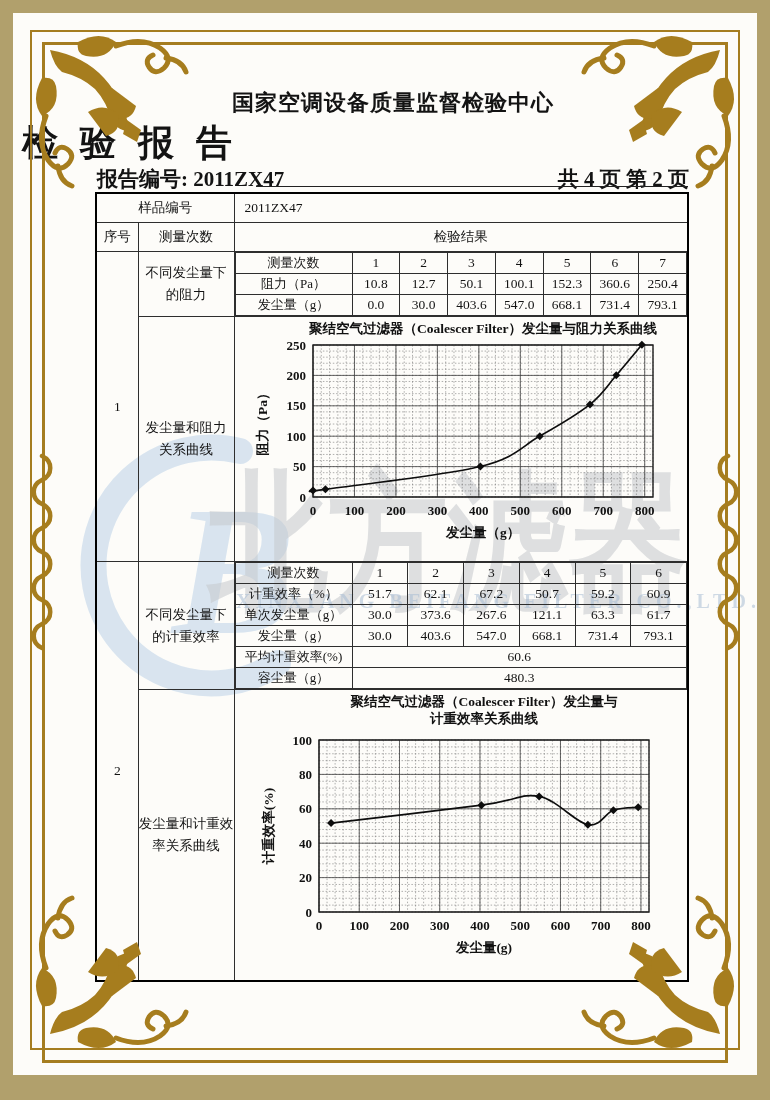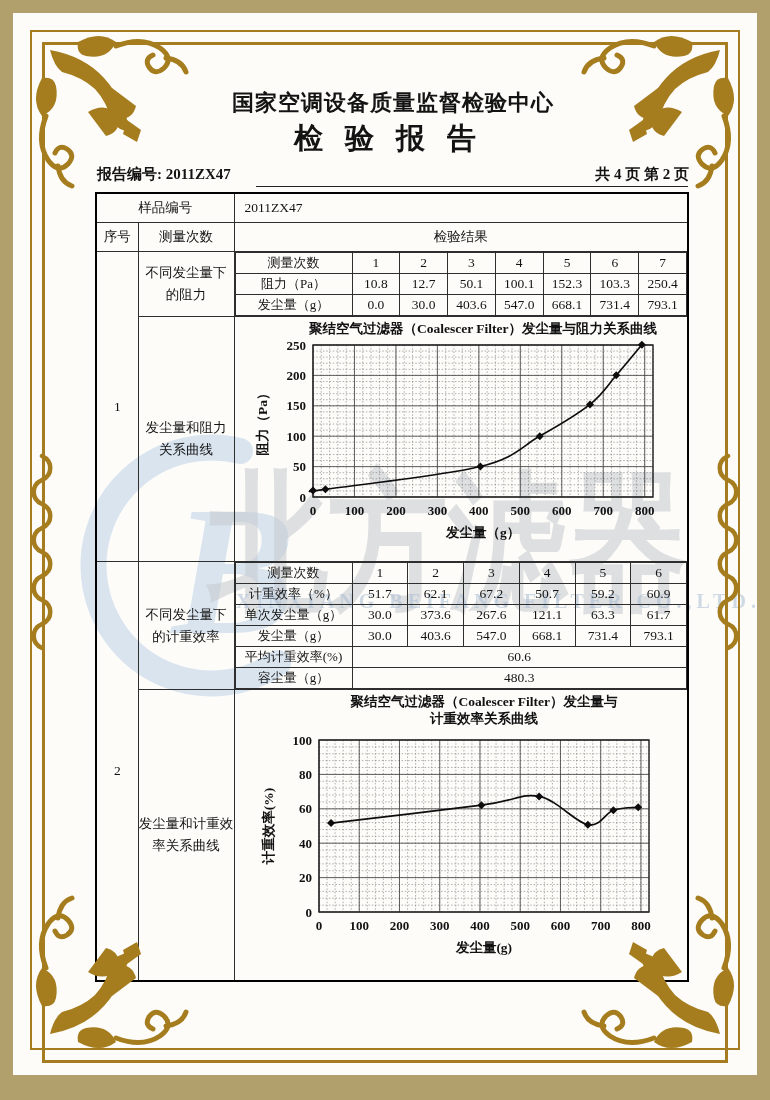--- a/index.html
+++ b/index.html
@@ -22,24 +22,24 @@
   .wm-logo{position:absolute;left:80px;top:415px;opacity:.55;}
   .wm-chars{position:absolute;left:208px;top:468px;font-size:150px;line-height:1;font-weight:700;
             color:#c6c9cd;opacity:.55;white-space:nowrap;transform:scale(.8,1);transform-origin:left top;}
   .wm-sub{position:absolute;left:236px;top:590px;font-size:20px;font-weight:700;letter-spacing:5px;
           color:#a9bdd4;opacity:.55;white-space:nowrap;}
 
   
   .content{position:absolute;inset:0;z-index:2;}
   .center-name{position:absolute;top:88px;left:8px;width:100%;text-align:center;
                font-size:22px;font-weight:700;letter-spacing:1px;}
-  .report-title{position:absolute;top:119px;left:0;width:100%;text-align:center;
-                font-size:29px;font-weight:700;letter-spacing:22px;text-indent:22px;}
+  .report-title{position:absolute;top:119px;left:0;width:100%;
+                font-size:36px;font-weight:700;letter-spacing:22px;text-indent:22px;}
   .meta{position:absolute;top:165px;left:97px;width:592px;display:flex;justify-content:space-between;
-        font-size:15px;font-weight:700;font-family:Liberation Serif, serif;}
+        font-size:21px;font-weight:700;font-family:Liberation Serif, serif;}
   .meta-line{position:absolute;left:256px;top:186px;width:432px;border-top:1.5px solid #222;}
 
   table.main-table{position:absolute;left:95px;top:192px;width:594px;border-collapse:collapse;border:2px solid #000000;}
   table.main-table>tbody>tr>td{border:1.6px solid #2e2e2e;font-size:13.5px;padding:0;}
   td.c{text-align:center;}
   td.lft{padding-left:10px !important;font-size:14px;}
   tr.r30>td{height:28px;}
   td.preline{white-space:pre-line;text-align:center;line-height:1.6;}
   td.nopad{padding:0;vertical-align:top;}
   table.sub{width:100%;border-collapse:collapse;table-layout:fixed;}
@@ -151,21 +151,21 @@
                     <td>6</td>
                     <td>7</td>
                   </tr>
                   <tr>
                     <td class="lab">阻力（Pa）</td>
                     <td>10.8</td>
                     <td>12.7</td>
                     <td>50.1</td>
                     <td>100.1</td>
                     <td>152.3</td>
-                    <td>103.3</td>
+                    <td>360.6</td>
                     <td>250.4</td>
                   </tr>
                   <tr>
                     <td class="lab">发尘量（g）</td>
                     <td>0.0</td>
                     <td>30.0</td>
                     <td>403.6</td>
                     <td>547.0</td>
                     <td>668.1</td>
                     <td>731.4</td>

